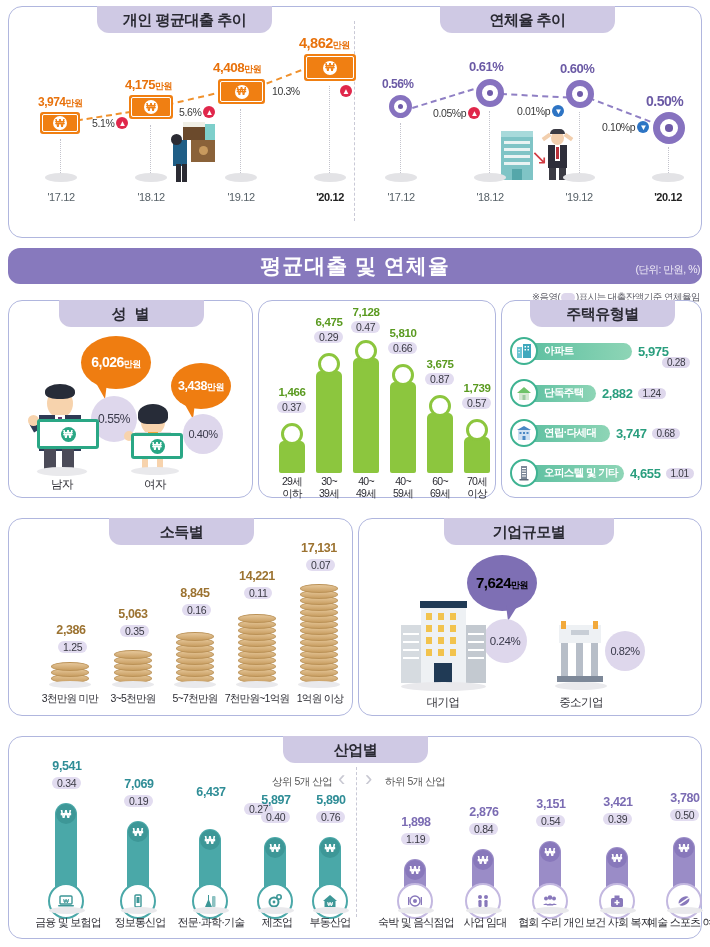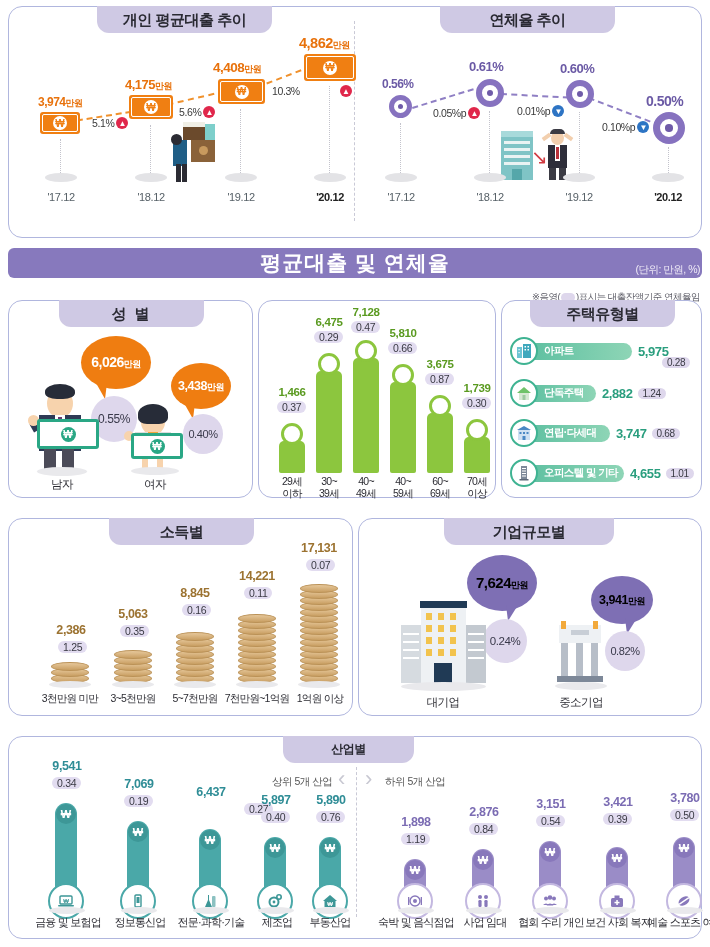--- a/index.html
+++ b/index.html
@@ -79,22 +79,22 @@
     border:5px solid #8672bf; display:flex;align-items:center;justify-content:center;
   }
   .donut::after{ content:""; width:42%;height:42%;border-radius:50%;background:#6f5ba8; }
   .val-purple {
     position:absolute; color:#6b5aa5; font-weight:bold; white-space:nowrap;
     letter-spacing:-0.5px;
   }
 
   
   #titlebar {
-    position:absolute; left:8px; top:248px; width:694px; height:30px;
-    background:#8779bd; border-radius:6px;
+    position:absolute; left:8px; top:248px; width:694px; height:36px;
+    background:#8779bd; border-radius:12px;
     display:flex; align-items:center; justify-content:center;
   }
   #titlebar .t { color:#fff; font-size:21px; font-weight:bold; letter-spacing:1px; }
   #unitlabel { position:absolute; right:10px; top:263px; font-size:10.5px; color:#efeaf7; letter-spacing:-0.5px;}
   #notelabel { position:absolute; right:10px; top:291px; font-size:9.5px; color:#5c5c66; letter-spacing:-0.5px; display:flex; align-items:center; }
   #notelabel .pill { display:inline-block;width:14px;height:9px;border-radius:5px;background:#ded7ec;margin:0 1px; }
 
   
   #gender-panel { left:8px; top:300px; width:245px; height:198px; }
   #age-panel { left:258px; top:300px; width:238px; height:198px; }
@@ -422,21 +422,21 @@
   <div class="age-pct" style="left:129px; top:41px;">0.66</div>
 
   <div class="agebar" style="left:168px; top:112px; width:26px; height:60px;"></div>
   <div class="agehead" style="left:170px; top:94px;"></div>
   <div class="age-val" style="left:160px; top:57px; width:42px;">3,675</div>
   <div class="age-pct" style="left:166px; top:72px;">0.87</div>
 
   <div class="agebar" style="left:205px; top:136px; width:26px; height:36px;"></div>
   <div class="agehead" style="left:207px; top:118px;"></div>
   <div class="age-val" style="left:197px; top:81px; width:42px;">1,739</div>
-  <div class="age-pct" style="left:203px; top:96px;">0.30</div>
+  <div class="age-pct" style="left:203px; top:96px;">0.57</div>
 
   <div class="age-cat" style="left:14px; top:174px;"><span>29세</span><br><span>이하</span></div>
   <div class="age-cat" style="left:51px; top:174px;"><span>30~</span><br><span>39세</span></div>
   <div class="age-cat" style="left:88px; top:174px;"><span>40~</span><br><span>49세</span></div>
   <div class="age-cat" style="left:125px; top:174px;"><span>40~</span><br><span>59세</span></div>
   <div class="age-cat" style="left:162px; top:174px;"><span>60~</span><br><span>69세</span></div>
   <div class="age-cat" style="left:199px; top:174px;"><span>70세</span><br><span>이상</span></div>
 </div>
 
 <div class="panel" id="house-panel">
@@ -630,44 +630,40 @@
     <div style="position:absolute;left:2px;top:52px;width:16px;height:2px;background:#fff;"></div>
     <div style="position:absolute;left:2px;top:60px;width:16px;height:2px;background:#fff;"></div>
     <div style="position:absolute;left:67px;top:36px;width:16px;height:2px;background:#fff;"></div>
     <div style="position:absolute;left:67px;top:44px;width:16px;height:2px;background:#fff;"></div>
     <div style="position:absolute;left:67px;top:52px;width:16px;height:2px;background:#fff;"></div>
     <div style="position:absolute;left:67px;top:60px;width:16px;height:2px;background:#fff;"></div>
   </div>
   <div class="shadow-ell" style="left:42px;top:163px;width:85px;height:9px;"></div>
   <div class="cat-label" style="left:54px; top:176px; width:60px;">대기업</div>
 
-  <div class="bubble-purple" style="left:232px; top:57px; width:62px; height:48px; font-size:12.5px;">
-    <span><span>3,941</span><span class="unit">만원</span></span>
-    <div class="tail" style="left:55%;"></div>
-  </div>
   <div class="pct-circle" style="left:246px; top:112px; width:40px; height:40px; font-size:11px;">
       <span>0.82%</span>
     </div>
 
   <div style="position:absolute;left:196px;top:102px;width:50px;height:62px;">
     <div style="position:absolute;left:4px;top:4px;width:42px;height:18px;background:#eef1f4;"></div>
     <div style="position:absolute;left:6px;top:0;width:5px;height:8px;background:#f2a93b;"></div>
     <div style="position:absolute;left:38px;top:0;width:5px;height:8px;background:#f2a93b;"></div>
     <div style="position:absolute;left:16px;top:9px;width:18px;height:5px;background:#c8ced6;"></div>
     <div style="position:absolute;left:6px;top:22px;width:7px;height:33px;background:#b7bec8;"></div>
     <div style="position:absolute;left:21px;top:22px;width:7px;height:33px;background:#b7bec8;"></div>
     <div style="position:absolute;left:36px;top:22px;width:7px;height:33px;background:#b7bec8;"></div>
     <div style="position:absolute;left:2px;top:55px;width:46px;height:6px;background:#7d8898;"></div>
   </div>
   <div class="shadow-ell" style="left:196px;top:163px;width:52px;height:8px;"></div>
   <div class="cat-label" style="left:192px; top:176px; width:60px;">중소기업</div>
 </div>
 
 <div class="panel" id="industry-panel">
-  <div class="sectitle" style="left:274px; top:-1px; width:131px; height:27px; line-height:27px; font-size:12px;">산업별</div>
+  <div class="sectitle" style="left:274px; top:-1px; width:145px; height:27px; line-height:27px; font-size:15px;">산업별</div>
 
   <div class="vdivider" style="left:347px; top:30px; height:150px;"></div>
   <div class="grpnote" style="left:263px; top:38px;">상위 5개 산업</div>
   <div class="chev" style="left:329px; top:29px;">‹</div>
   <div class="chev" style="left:356px; top:29px;">›</div>
   <div class="grpnote" style="left:376px; top:38px;">하위 5개 산업</div>
 
   <div class="ind-bar" style="left:46px; top:66px; width:22px; height:98px; background:#4aa8a8;"></div>
   <div class="ind-w" style="left:47px; top:67px; background:#3d9797;">₩</div>
   <div class="ind-val" style="left:33px; top:22px; width:50px; color:#2f8d96;">9,541</div>

